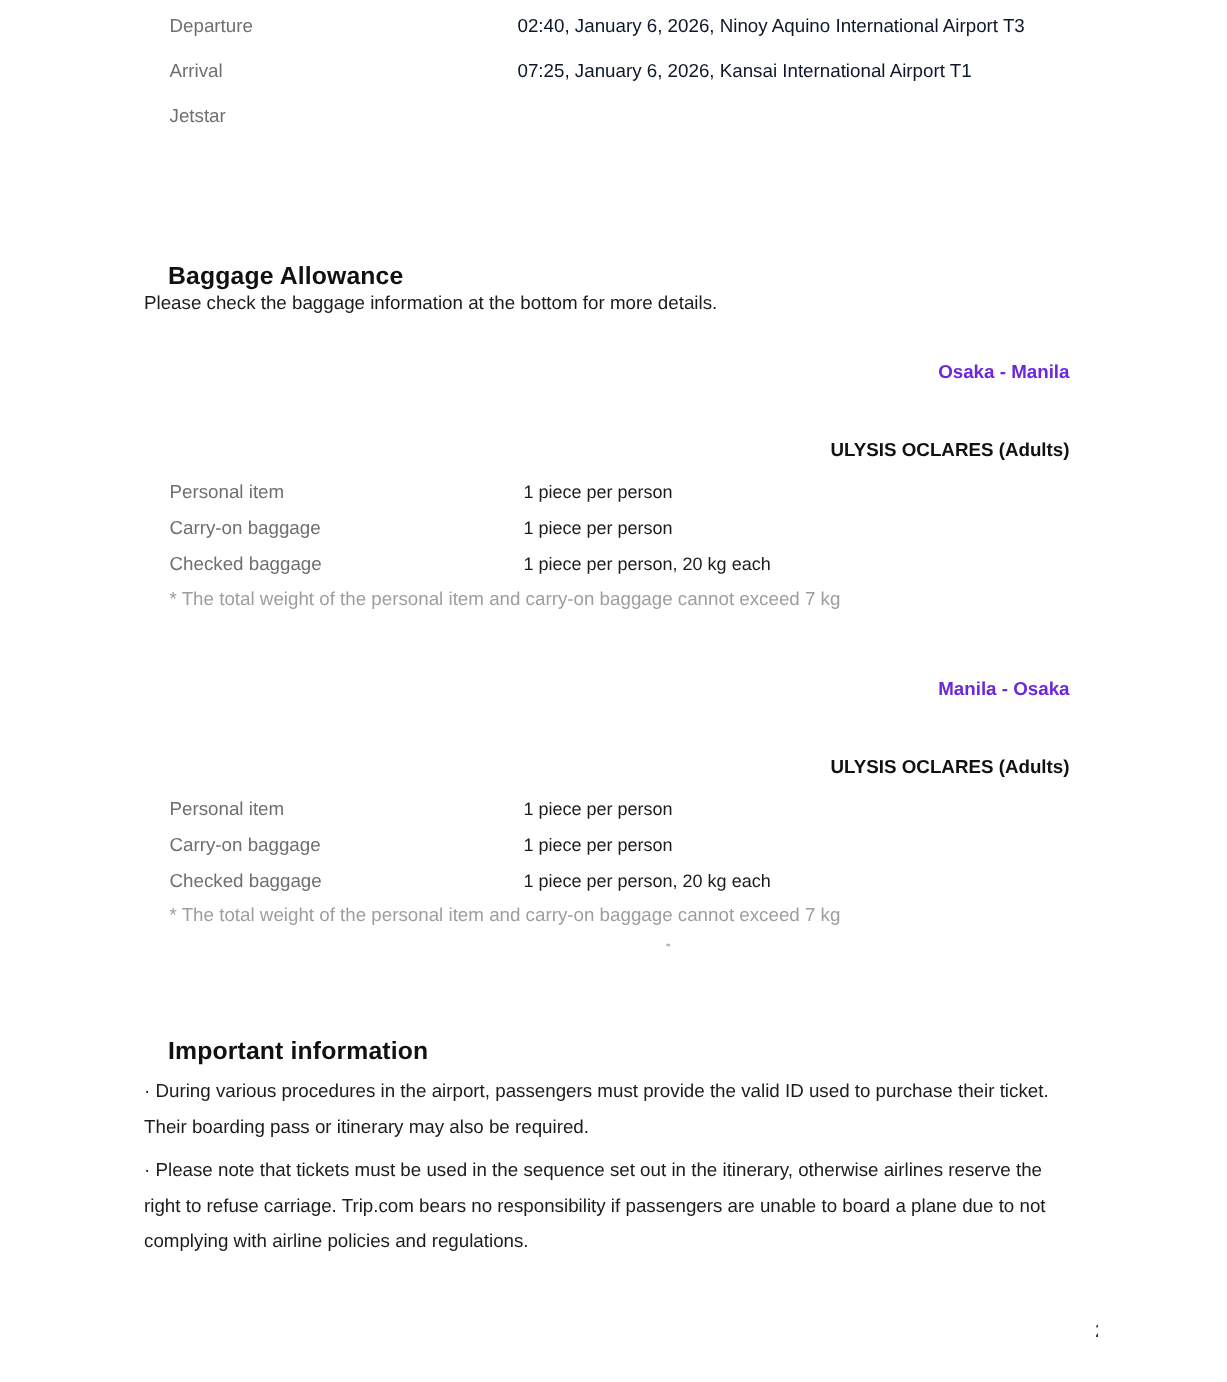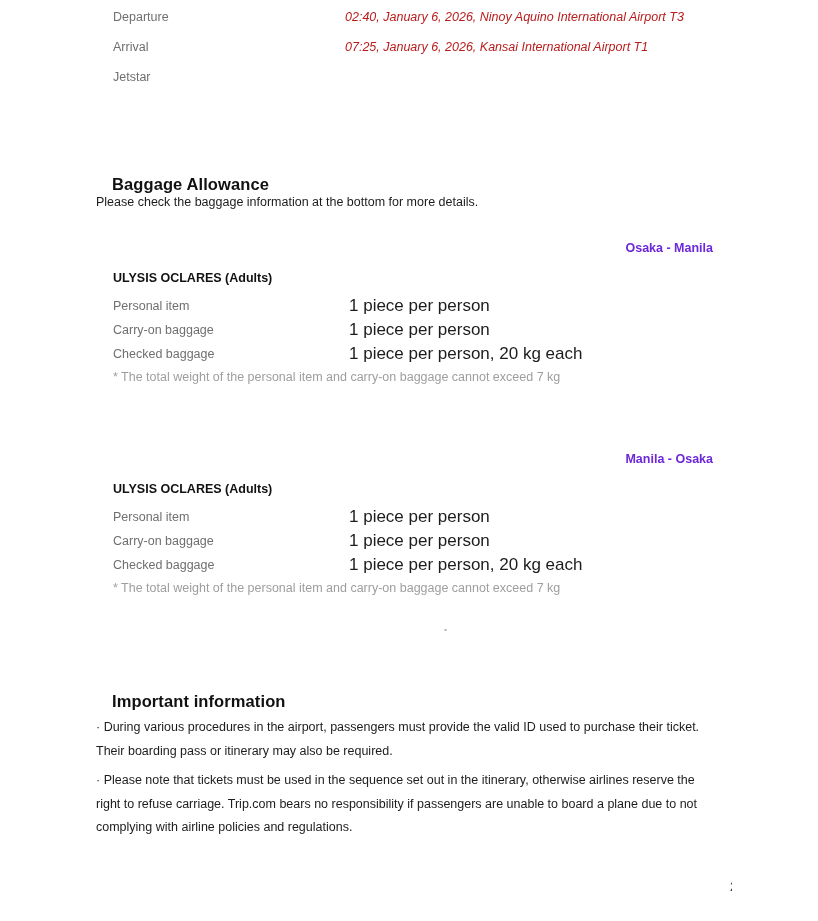--- a/index.html
+++ b/index.html
@@ -33,22 +33,21 @@
     width: 232px;
     flex: 0 0 232px;
     font-size: 12.5px;
     line-height: 23px;
     color: #6f6f6f;
   }
   .info-value {
     width: 365px;
     font-size: 12.5px;
     line-height: 23px;
-    color: #b91c1c;
-    font-style: italic;
+    color: #0f172a;
   }
 
   
   .section-title {
     position: absolute;
     left: 96px;
     margin: 16px;
     font-size: 16.5px;
     font-weight: bold;
     color: #111111;
@@ -77,40 +76,41 @@
   .baggage-section.second { top: 451px; }
   .route-title {
     margin: 0;
     font-size: 12.5px;
     font-weight: bold;
     color: #6d28d9;
     line-height: 16px;
     text-align: right;
   }
   .passenger-title {
-    margin: 14px 0 0 0;
+    margin: 36px 0 0 0;
     font-size: 12.5px;
     font-weight: bold;
     color: #111111;
     line-height: 16px;
+    text-align: right;
   }
   .baggage-rows { margin-top: 8px; }
   .baggage-row {
     display: flex;
     align-items: flex-end;
   }
   .baggage-label {
     width: 236px;
     flex: 0 0 236px;
     font-size: 12.5px;
     line-height: 24px;
     color: #6f6f6f;
   }
   .baggage-value {
-    font-size: 17px;
+    font-size: 12px;
     line-height: 24px;
     color: #1c1c1c;
   }
   .baggage-note {
     margin: 3px 0 0 0;
     font-size: 12.5px;
     line-height: 16px;
     color: #9e9e9e;
   }
 

